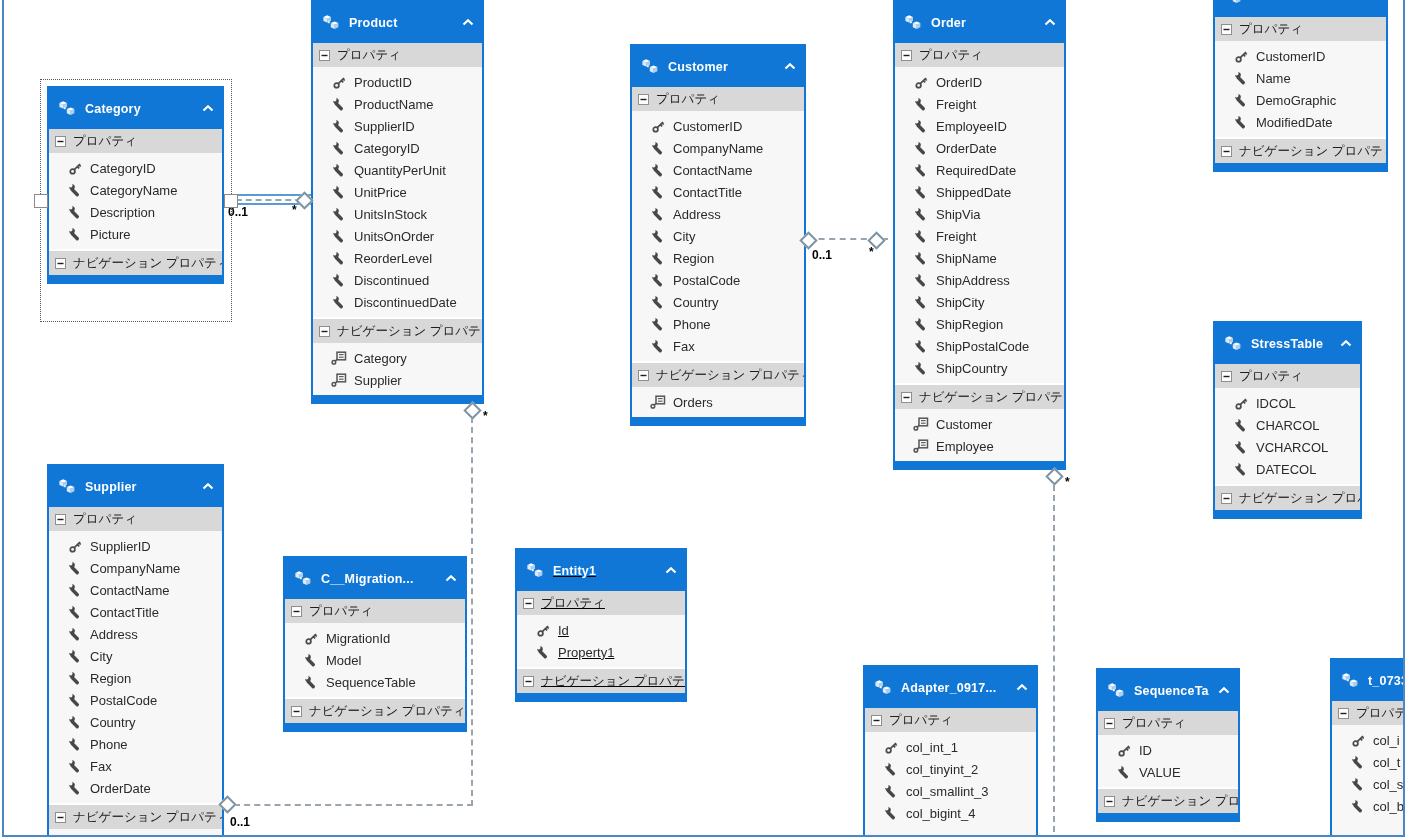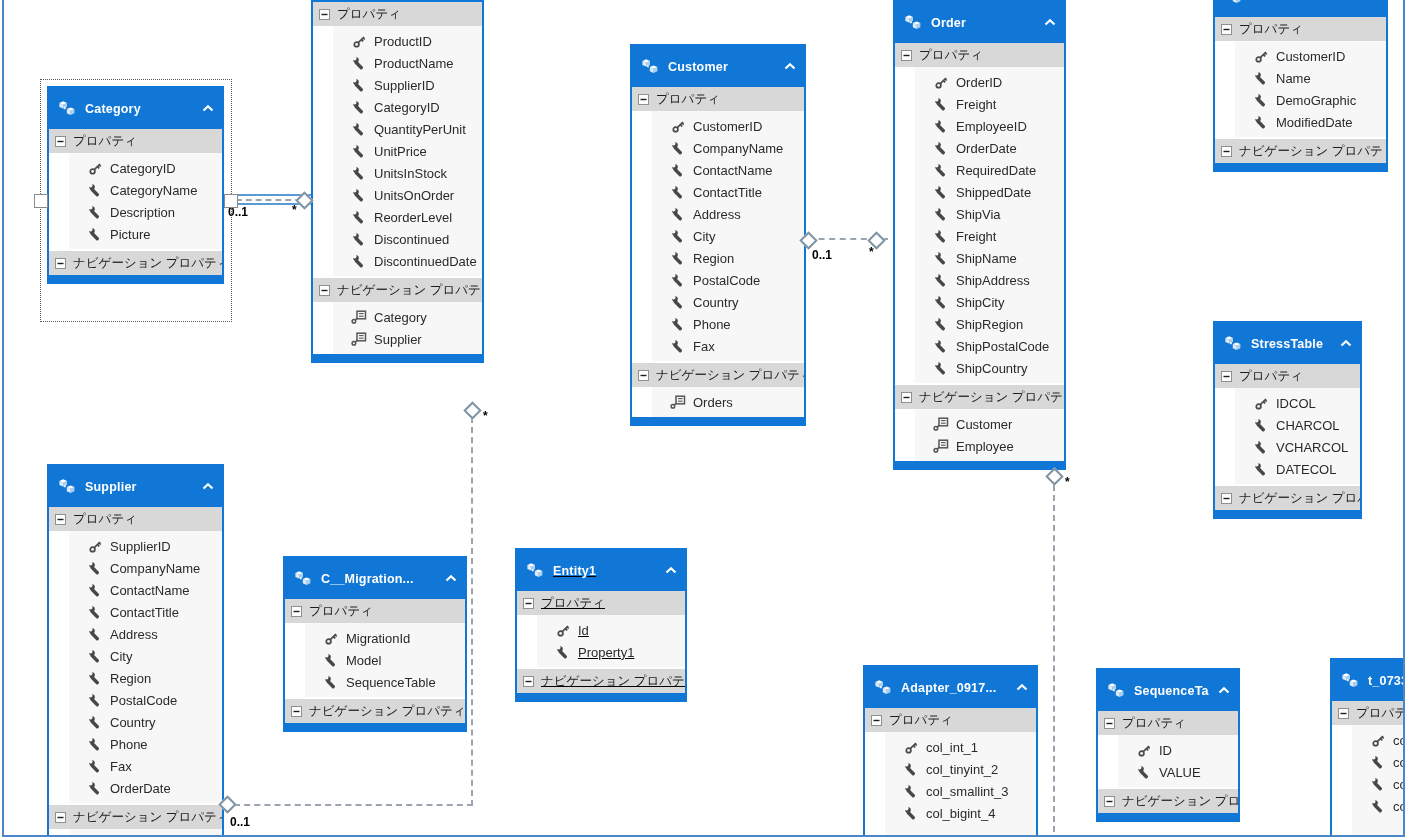--- a/index.html
+++ b/index.html
@@ -33,21 +33,21 @@
     overflow:hidden;letter-spacing:.2px;
   }
   .ent-collapse{display:flex;align-items:center;cursor:pointer;}
   .section-header{
     height:24px;background:var(--section-gray);display:flex;align-items:center;
     gap:7px;padding:0 6px;font-size:12.5px;color:var(--text-dark);
     white-space:nowrap;overflow:hidden;
   }
   .section-header.nav{border-top:2px solid #fff;}
   .expander{display:flex;align-items:center;}
-  .rows{background:var(--rows-bg);padding:4px 0;margin-left:20px;}
+  .rows{background:var(--rows-bg);padding:4px 0;}
   .rows.tail{padding:0;}
   .row{
     height:22px;display:flex;align-items:center;padding-left:18px;gap:7px;
     font-size:13px;color:#2a2a2a;white-space:nowrap;overflow:hidden;
   }
   .row-icon{display:flex;align-items:center;width:16px;justify-content:center;flex:none;}
   .ent-footer{height:7px;background:var(--header-blue);}
   
   .assoc-h{position:absolute;border-top:2px dashed var(--association-gray);z-index:1;}
   .assoc-v{position:absolute;border-left:2px dashed var(--association-gray);z-index:1;}
@@ -177,20 +177,41 @@
           </svg>
         </span>
         <span class="section-label">ナビゲーション プロパティ</span>
       </div>
       <div class="ent-footer"></div>
     </div>
     <div class="selection-frame" style="left: 40px; top: 79px; width: 190px; height: 241px;"></div>
     <div class="selection-handle" style="left: 34px; top: 193.5px;"></div>
     <div class="selection-handle" style="left: 224px; top: 193.5px;"></div>
     <div class="entity" style="left: 311px; top: 0px; width: 173px;">
+      <div class="ent-header">
+        <span class="ent-icon">
+          <svg width="18" height="15" viewBox="0 0 18 15">
+            <g fill="#ffffff">
+              <path d="M5.2,0.3 L9,2 L5.2,3.7 L1.4,2 Z"></path>
+              <path d="M1.4,2 L5.2,3.7 L5.2,7.6 L1.4,5.9 Z" opacity=".85"></path>
+              <path d="M9,2 L5.2,3.7 L5.2,7.6 L9,5.9 Z" opacity=".65"></path>
+              <path d="M12.6,6.4 L16.4,8.1 L12.6,9.8 L8.8,8.1 Z"></path>
+              <path d="M8.8,8.1 L12.6,9.8 L12.6,13.9 L8.8,12.2 Z" opacity=".85"></path>
+              <path d="M16.4,8.1 L12.6,9.8 L12.6,13.9 L16.4,12.2 Z" opacity=".65"></path>
+              <rect x="5.8" y="6.2" width="2" height="2" opacity=".9"></rect>
+            </g>
+          </svg>
+        </span>
+        <span class="ent-title">Product</span>
+        <span class="ent-collapse">
+          <svg width="12" height="7" viewBox="0 0 12 7">
+            <polyline points="1.5,5.5 6,1.3 10.5,5.5" fill="none" stroke="#ffffff" stroke-width="2.2"></polyline>
+          </svg>
+        </span>
+      </div>
       <div class="section-header">
         <span class="expander">
           <svg width="11" height="11" viewBox="0 0 11 11">
             <rect x="0.5" y="0.5" width="10" height="10" fill="#fdfdfd" stroke="#8f8f8f"></rect>
             <line x1="2.5" y1="5.5" x2="8.5" y2="5.5" stroke="#1e1e1e" stroke-width="1.4"></line>
           </svg>
         </span>
         <span class="section-label">プロパティ</span>
       </div>
       <div class="rows">

